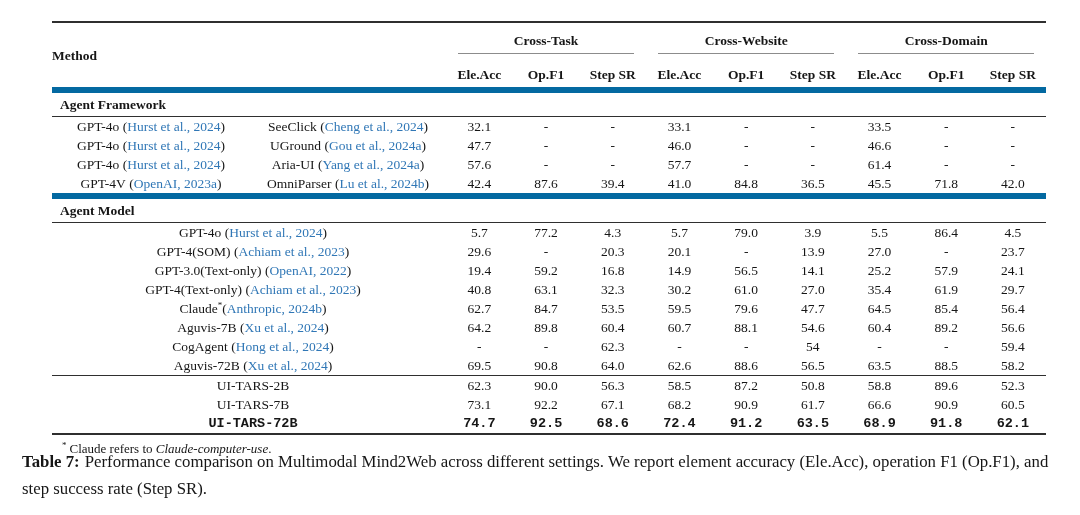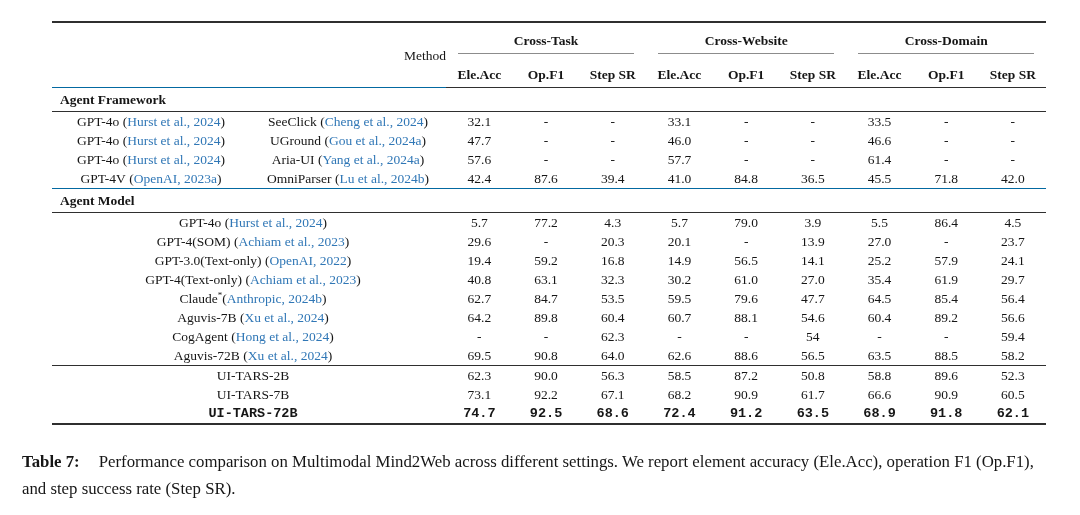--- a/index.html
+++ b/index.html
@@ -8,47 +8,47 @@
     font-family:"Liberation Serif", serif;position:relative;overflow:hidden;
   }
   .table-zone{position:absolute;left:52px;top:21px;width:994px;}
   table{
     border-collapse:collapse;table-layout:fixed;width:994px;
     border-top:2px solid #2f2f2f;border-bottom:2px solid #2f2f2f;
   }
   td,th{padding:0;line-height:19px;font-size:13.5px;white-space:nowrap;overflow:hidden;font-weight:normal;}
   
   .group-row th{height:27px;vertical-align:middle;}
-  .method-head{font-weight:normal;text-align:right;vertical-align:middle;font-size:13.5px;}
+  .method-head{font-weight:bold;text-align:left;vertical-align:middle;font-size:13.5px;}
   .group{padding:0;vertical-align:bottom;}
   .grp-inner{display:block;text-align:center;font-weight:bold;border-bottom:1px solid #8c8c8c;padding-bottom:3px;margin:8px 12px;}
   .metric-row th{height:25px;font-weight:bold;text-align:center;border-bottom:1px solid #2f2f2f;vertical-align:middle;}
   
   tr.section-row td{
-    border-top:1px solid #0369a1;border-bottom:1px solid #2f2f2f;
+    border-top:6px solid #0369a1;border-bottom:1px solid #2f2f2f;
     font-weight:bold;height:23px;padding-left:8px;vertical-align:middle;
   }
   tr.rule-above td{border-top:1px solid #2f2f2f;}
   
   tr.data-row{height:19px;}
   tr.data-row td{vertical-align:middle;}
   td.method{padding-left:8px;text-align:center;}
   td.num{text-align:center;}
   tr.bold td{font-weight:bold;font-family:Liberation Mono, monospace;}
   .cite{color:#3077b6;}
   .paren{margin-left:3.5px;}
   .paren.tight{margin-left:0;}
   sup{font-size:9px;line-height:0;vertical-align:super;}
   
   .footnote{margin-top:6px;padding-left:10px;font-size:13px;line-height:16px;}
   .footnote i{font-style:italic;}
   .footnote sup{margin-right:3px;}
   
   .caption{position:absolute;left:22px;top:448px;width:1038px;font-size:16.8px;line-height:27px;text-align:left;}
-  .caption b{margin-right:19px;}
+  .caption b{margin-right:5px;}
 </style>
 </head>
 <body>
 
 <div class="table-zone">
   <table>
     <colgroup>
       <col style="width:190px">
         <col style="width:204px">
       <col style="width:66.7px">
@@ -273,15 +273,16 @@
           <td class="num">72.4</td>
           <td class="num">91.2</td>
           <td class="num">63.5</td>
           <td class="num">68.9</td>
           <td class="num">91.8</td>
           <td class="num">62.1</td>
         </tr>
       </tbody>
   </table>
 
+  <div class="footnote"><sup>*</sup><span>Claude refers to </span><i>Claude-computer-use</i><span>.</span></div>
 </div>
 
 <div class="caption"><b>Table 7:</b><span>Performance comparison on Multimodal Mind2Web across different settings. We report element accuracy (Ele.Acc), operation F1 (Op.F1), and step success rate (Step SR).</span></div>
 
 </body></html>

